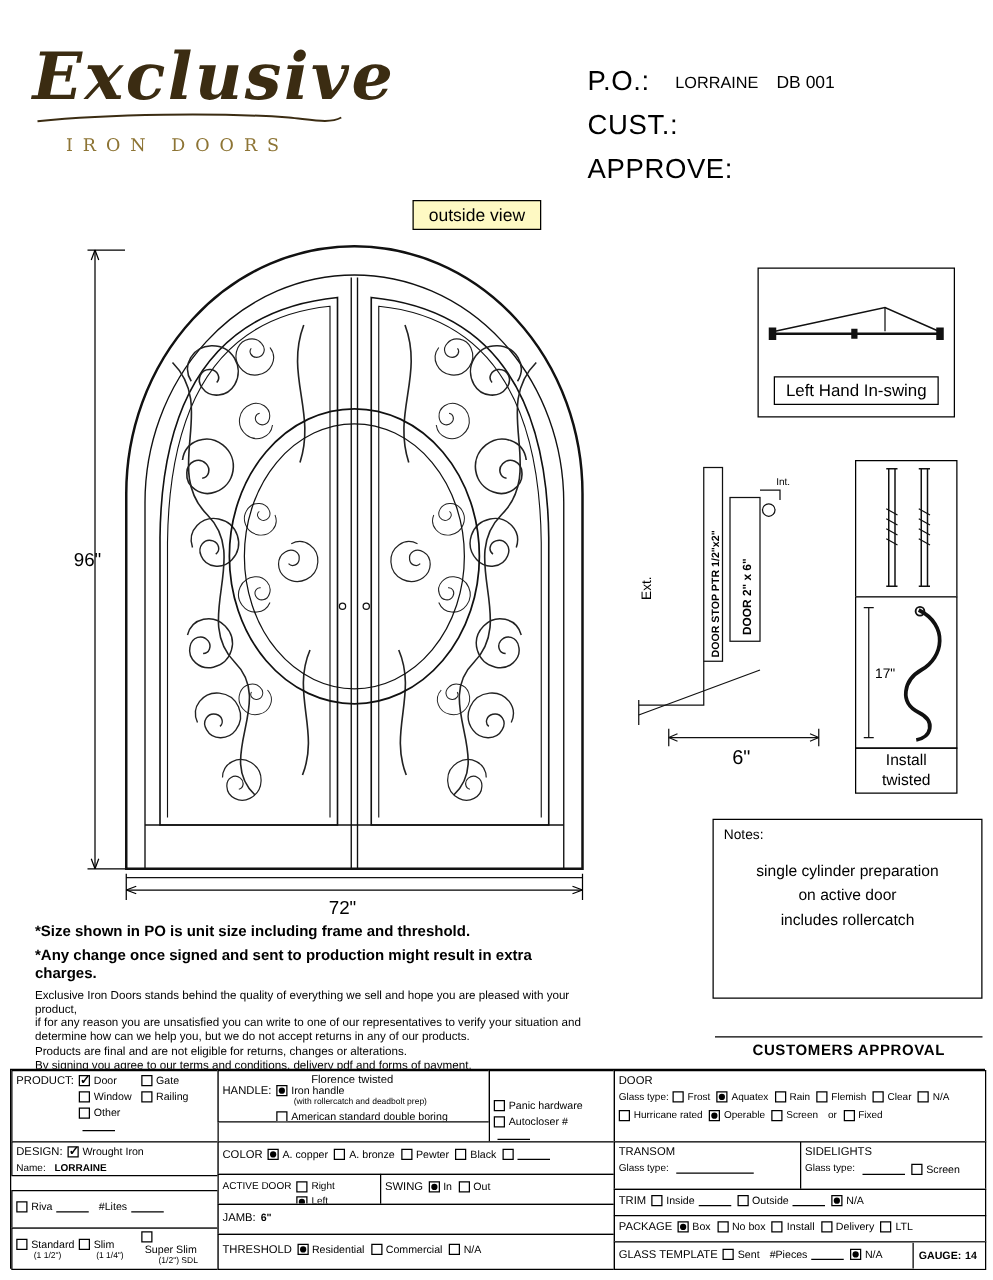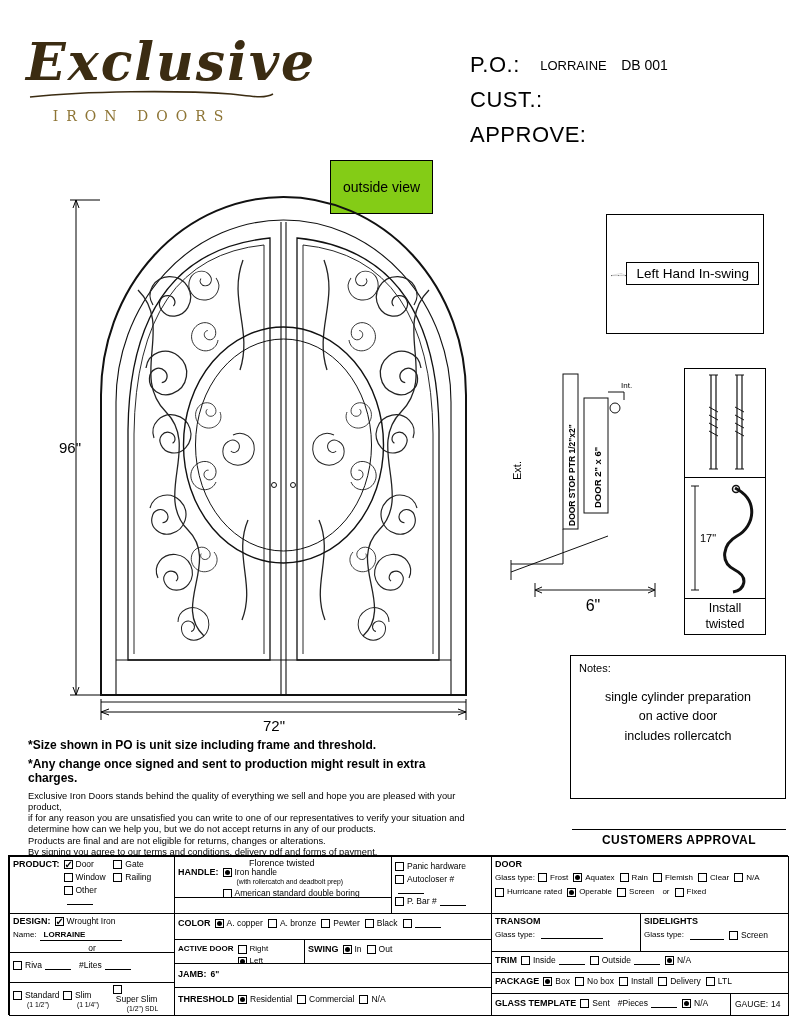--- a/index.html
+++ b/index.html
@@ -10,24 +10,24 @@
 
 
 .logo-title{font-family:"DejaVu Serif",serif;font-style:italic;font-weight:bold;font-size:52px;line-height:1;color:#3b2c12;letter-spacing:2px}
 .logo-sub{font-family:"DejaVu Serif",serif;font-size:14px;letter-spacing:8px;color:#8d7434;margin-top:2px;text-align:center;width:232px}
 
 
 .po-label{font-size:22px;font-weight:normal;letter-spacing:.5px}
 .po-name{font-size:13px;margin-left:16px;vertical-align:2px}
 .po-num{font-size:14px;margin-left:10px;vertical-align:2px}
 
-.ov-box{border:1.5px solid #000;padding:18px 12px;font-size:14px;background:#84cc16}
-
-
-.swing-box{border:1px solid #000;display:flex;align-items:center;justify-content:space-between;padding:8px 4px 9px}
+.ov-box{border:1.5px solid #000;padding:3px 12px;font-size:14px;background:#fef9c3}
+
+
+.swing-box{border:1px solid #000;display:flex;flex-direction:column;align-items:center;justify-content:space-between;padding:8px 4px 9px}
 .swing-label{border:1px solid #000;padding:3px 9px;font-size:13.5px;white-space:nowrap}
 
 
 .hd-box{border:1px solid #000;background:#fff}
 .hd-name{border:1px solid #000;font-size:12.5px;text-align:center;padding:2px 0;line-height:1.25}
 
 
 .notes-box{border:1px solid #000;padding:6px 8px}
 .notes-title{font-size:11px}
 .notes-body{font-size:12.5px;text-align:center;margin-top:14px;line-height:1.55}
@@ -37,38 +37,38 @@
 .disc-p{font-size:9.3px;line-height:1.2;margin-top:6px}
 
 
 .appr-line{border-bottom:1.5px solid #000;height:12px}
 .appr-label{font-size:12px;font-weight:bold;text-align:center;margin-top:3px;letter-spacing:.5px}
 
 
 .form-grid{border:1.5px solid #000;background:#fff}
 .cell{position:absolute;border:1px solid #000;padding:2px 3px;font-size:8.5px;line-height:1.3;overflow:hidden;background:#fff}
 .cell-flex{display:flex;align-items:flex-start}
-.sec{font-weight:bold;font-size:9px;margin-right:4px;white-space:nowrap}
+.sec{font-weight:normal;font-size:9px;margin-right:4px;white-space:nowrap}
 .glabel{font-size:8px;margin-right:3px;white-space:nowrap}
 .row{display:flex;align-items:center;margin-top:2px}
 .opts{display:inline-flex;flex-wrap:wrap;align-items:center;row-gap:2px}
 .opts.col{flex-direction:row;align-items:flex-end}
 .wrap2 .opt{width:47%;margin-right:0}
 .wrap3 .opt{width:32%;margin-right:0}
 .opt{display:inline-flex;align-items:center;flex-wrap:wrap;margin-right:5px;white-space:nowrap}
 .opt-label{margin-left:3px}
 .opt-sub{flex-basis:100%;font-size:6.8px;padding-left:14px;line-height:1.15}
 .cb{width:9px;height:9px;border:1px solid #000;display:inline-block;position:relative;flex:none;background:#fff}
 .cb.mark-check::after{content:"\2713";position:absolute;left:0;top:-3px;font-size:10px;font-weight:bold}
 .cb.mark-dot::after{content:"";position:absolute;left:1px;top:1px;right:1px;bottom:1px;background:#000;border-radius:50%}
 .fill-line{display:inline-block;width:26px;height:9px;border-bottom:1px solid #000;margin-left:3px}
 .name-val{font-size:8px;font-weight:bold;border-bottom:1px solid #000;min-width:82px;padding:0 4px}
 .jamb-val{font-size:8.5px;font-weight:bold}
 .annot{position:absolute;left:74px;top:1px;font-size:9px;white-space:nowrap}
-.gauge{position:absolute;right:0;top:0;bottom:0;width:58px;border-left:1px solid #000;display:flex;align-items:center;padding-left:4px;font-weight:normal;font-size:8.5px;gap:3px;background:#fff}
+.gauge{position:absolute;right:0;top:0;bottom:0;width:58px;border-left:1px solid #000;display:flex;align-items:center;padding-left:4px;font-weight:bold;font-size:8.5px;gap:3px;background:#fff}
 </style>
 </head>
 <body>
 
 <div class="abs" style="left:26px;top:36px">
   <div class="logo-title">Exclusive</div>
   <svg width="250" height="14" viewBox="0 0 250 14">
     <path d="M4,9 C60,3 150,2 205,6 C225,8 238,11 247,6" stroke="#3b2c12" stroke-width="1.6" fill="none"></path>
   </svg>
   <div class="logo-sub">IRON DOORS</div>
@@ -283,21 +283,21 @@
           <span class="opt">
             <span class="cb"></span>
             <span class="opt-label">Other</span>
             <span class="fill-line"></span>
           </span>
         </span>
     </div>
   </div>
 
   <div class="cell" style="left:382px;top:0;width:101px;height:58px">
-    <div style="margin-top:2px">
+    <div style="margin-top:20px">
       <span class="opts col">
           <span class="opt">
             <span class="cb"></span>
             <span class="opt-label">Panic hardware</span>
           </span>
           <span class="opt">
             <span class="cb"></span>
             <span class="opt-label">Autocloser #</span>
             <span class="fill-line"></span>
           </span>
@@ -359,21 +359,21 @@
             <span class="opt-label">or</span>
           </span>
           <span class="opt">
             <span class="cb"></span>
             <span class="opt-label">Fixed</span>
           </span>
         </span>
     </div>
   </div>
 
-  <div class="cell" style="left:0;top:57px;width:166px;height:40px">
+  <div class="cell" style="left:0;top:57px;width:166px;height:28px">
     <div class="cell-flex">
       <span class="sec">DESIGN:</span>
       <span class="opts">
           <span class="opt">
             <span class="cb mark-check"></span>
             <span class="opt-label">Wrought Iron</span>
           </span>
         </span>
     </div>
     <div class="row">

